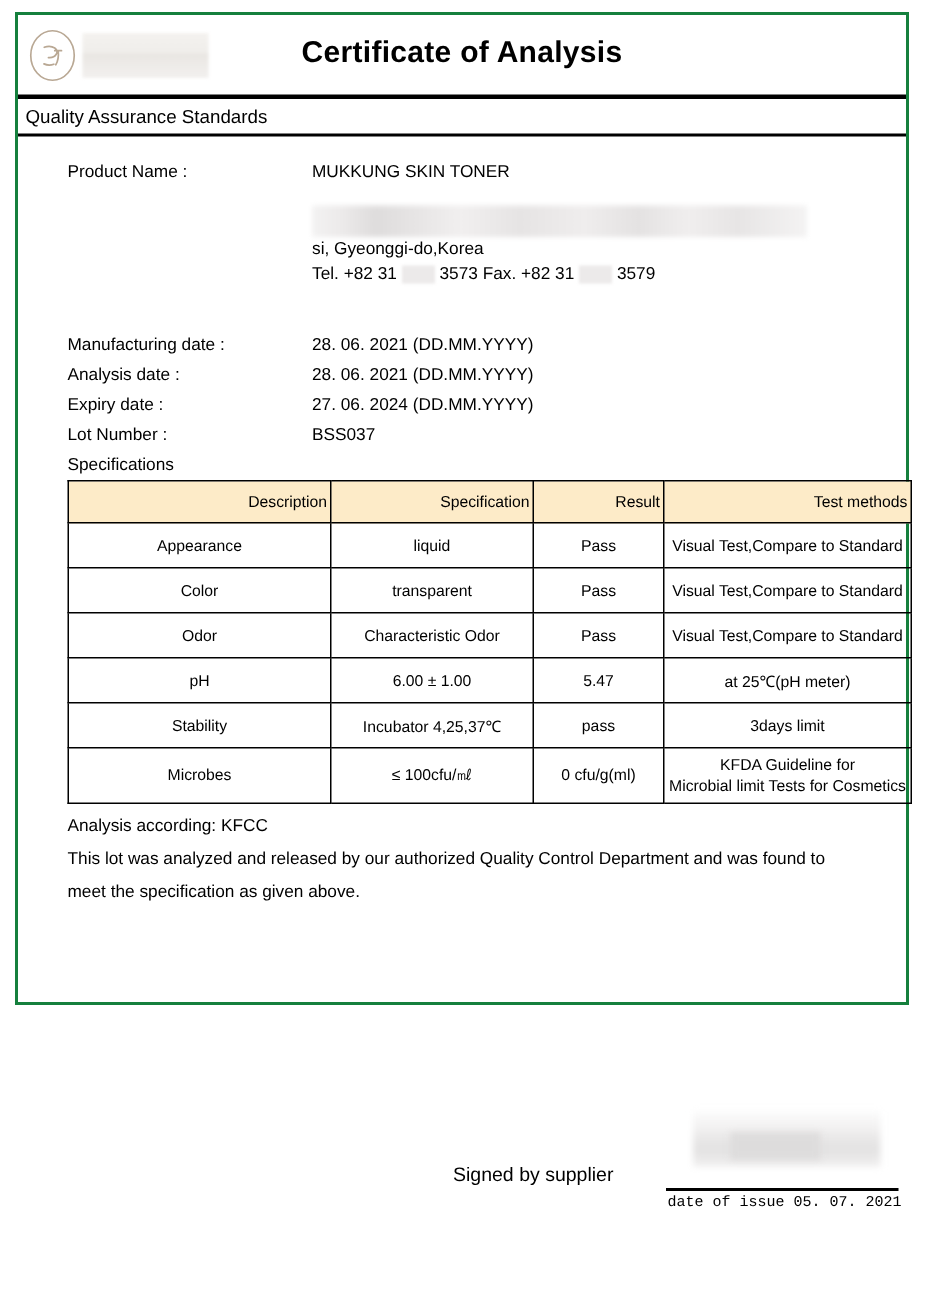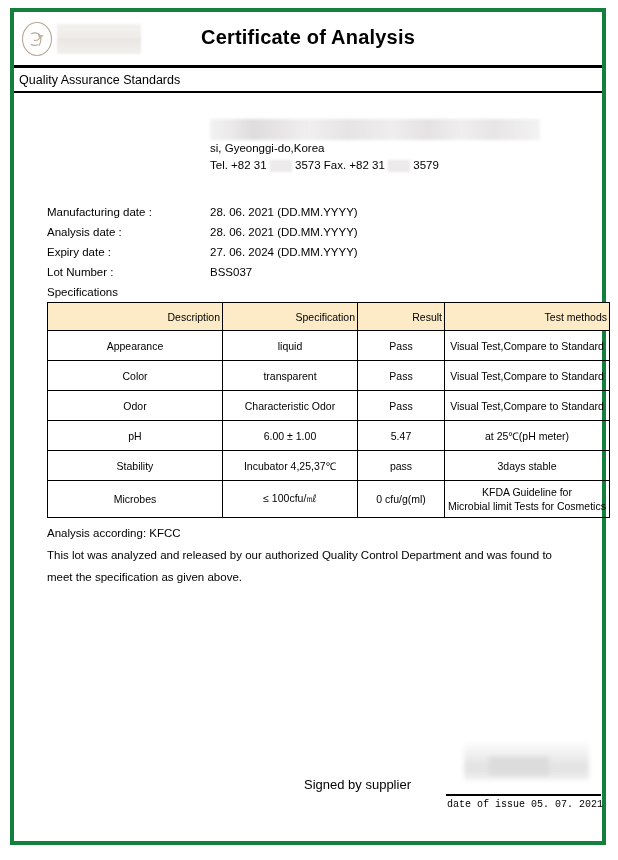--- a/index.html
+++ b/index.html
@@ -13,22 +13,22 @@
     font-family: "Liberation Sans", sans-serif;
     color: #000000;
     overflow: hidden;
   }
 
   .page {
     position: absolute;
     left: 10px;
     top: 8px;
     width: 596px;
-    height: 837px;
-    border: 4px solid #15803d;
+    height: 662px;
+    border: 2px solid #15803d;
     box-sizing: border-box;
     background: #ffffff;
   }
 
   
   .header {
     position: relative;
     height: 56px;
     border-bottom: 3px solid #000000;
     box-sizing: border-box;
@@ -260,20 +260,24 @@
       <div class="logo-redact"></div>
     </div>
 
     <div class="doc-title">Certificate of Analysis</div>
   </div>
 
   <div class="section-title">Quality Assurance Standards</div>
 
   <div class="info">
 
+    <div class="info-row">
+      <span class="info-label">Product Name :</span>
+      <span class="info-value">MUKKUNG SKIN TONER</span>
+    </div>
 
 
     <div class="addr-block">
       <div class="addr-line" style="height:23px;">
         <span class="redact-addr"></span>
       </div>
       <div class="addr-line">
         <span class="addr-text">si, Gyeonggi-do,Korea</span>
       </div>
       <div class="addr-line">
@@ -341,21 +345,21 @@
       <tr>
         <td>pH</td>
         <td>6.00 ± 1.00</td>
         <td>5.47</td>
         <td>at 25℃(pH meter)</td>
       </tr>
       <tr>
         <td>Stability</td>
         <td>Incubator 4,25,37℃</td>
         <td>pass</td>
-        <td>3days stable</td>
+        <td>3days limit</td>
       </tr>
       <tr class="tall">
         <td>Microbes</td>
         <td>≤ 100cfu/㎖</td>
         <td>0 cfu/g(ml)</td>
         <td>
           <span class="cell-sub">KFDA Guideline for</span>
           <span class="cell-sub">Microbial limit Tests for Cosmetics</span>
         </td>
       </tr>

